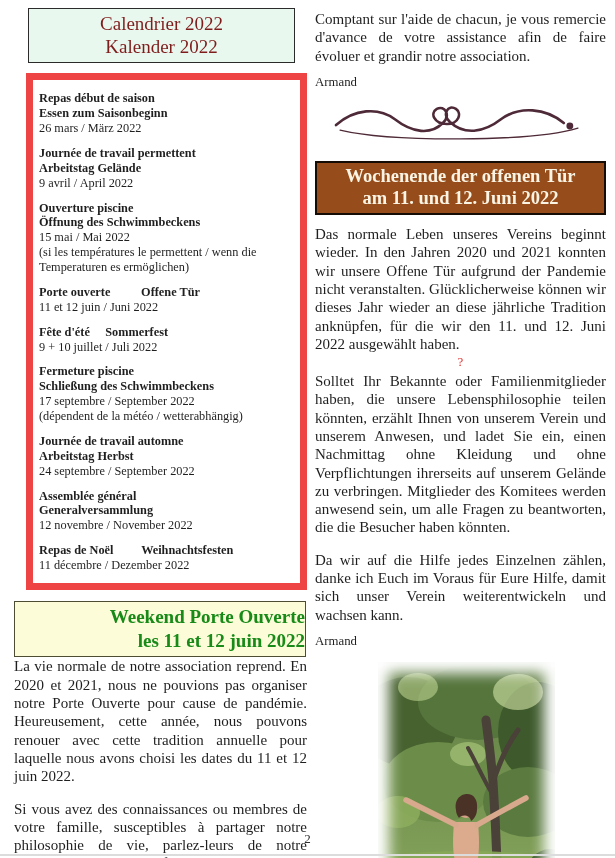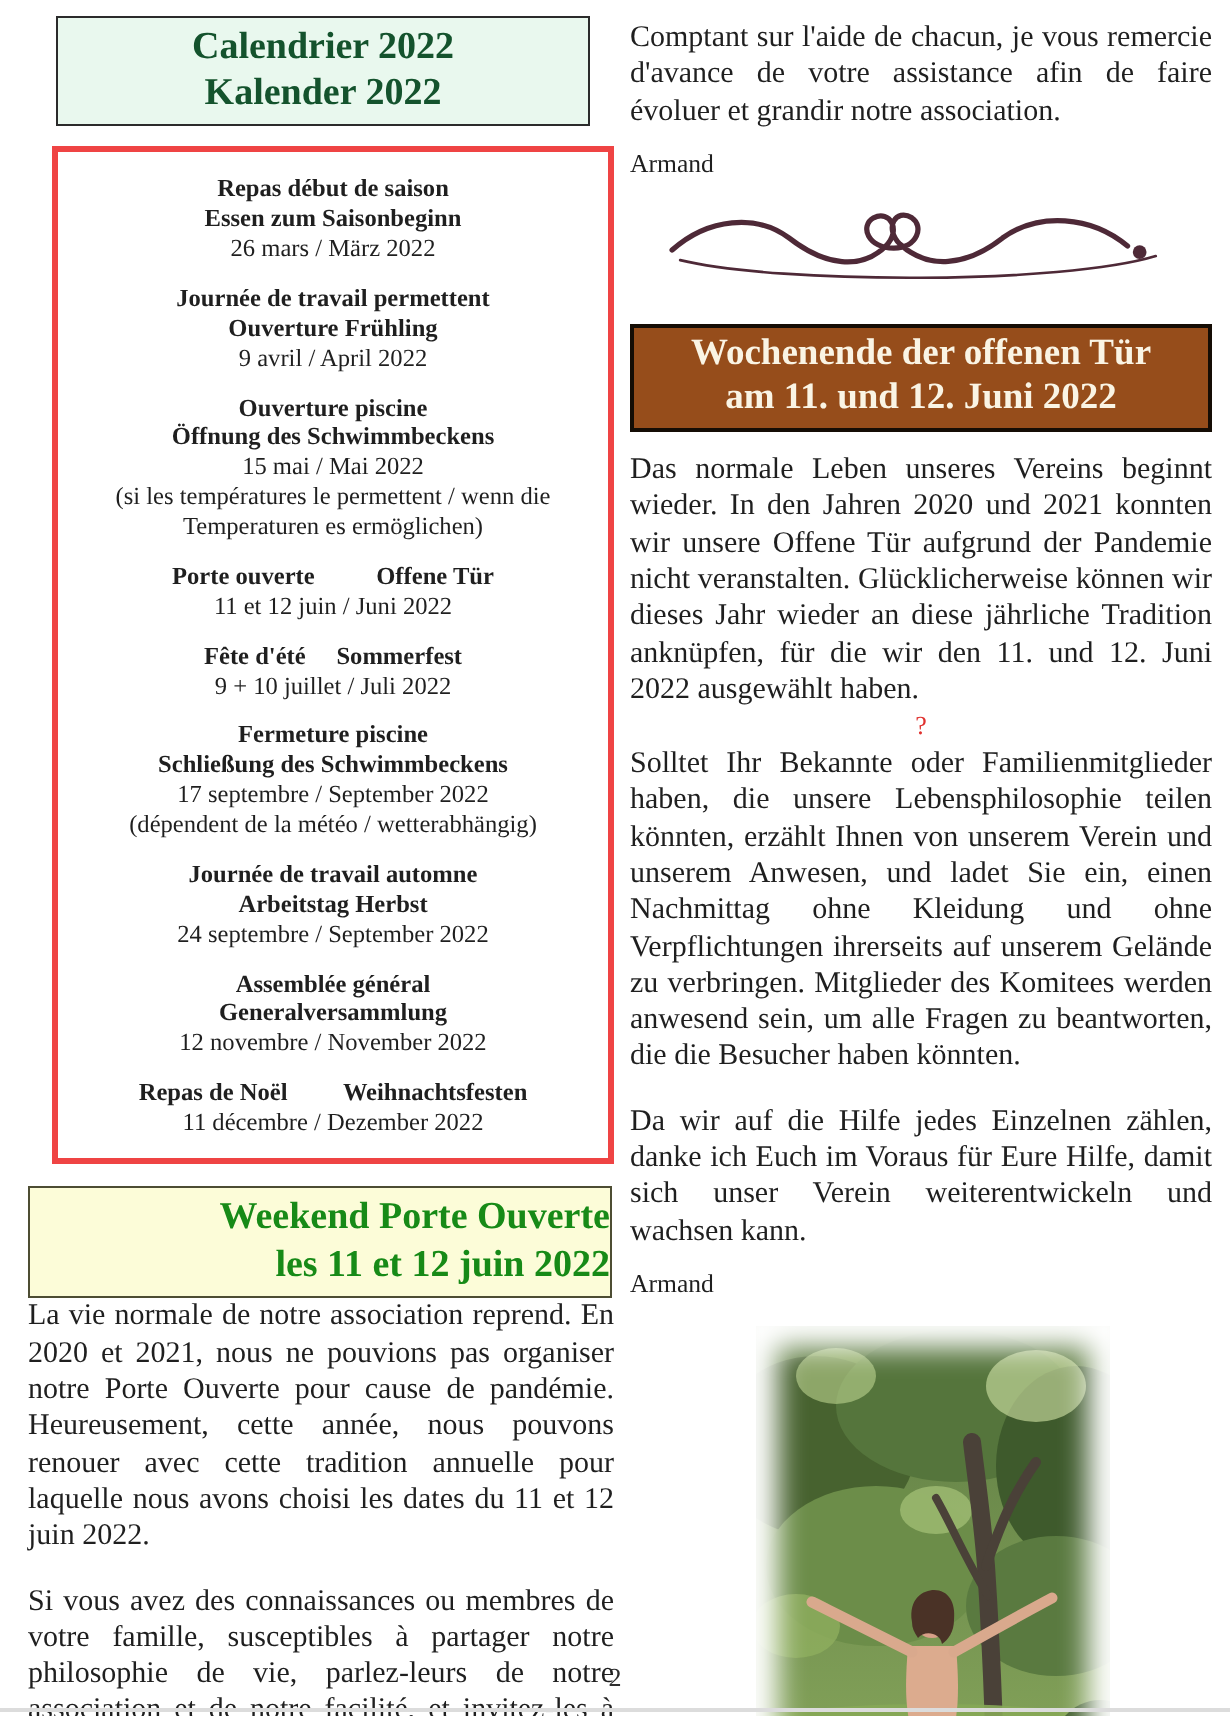--- a/index.html
+++ b/index.html
@@ -10,25 +10,25 @@
   .col{position:absolute;}
   #left-col{left:14px;top:8px;width:293px;}
   #right-col{left:315px;top:10px;width:291px;}
 
   
   .green-box{
     margin:0 12px 0 14px;background:#e9f8ee;border:1px solid #2b2b2b;
     text-align:center;padding:3px 0 4px;
   }
   .green-box .t{
-    color:#14532d;font-weight:bold;font-size:19px;line-height:1.22;
+    color:#7f1d1d;font-weight:normal;font-size:19px;line-height:1.22;
   }
   .cal-box{
-    margin:10px 0 0 12px;border:3px solid #ef4444;
-    padding:11px 6px 6px;text-align:center;
+    margin:10px 0 0 12px;border:7px solid #ef4444;
+    padding:11px 6px 6px;
   }
   .event{margin-bottom:10px;font-size:12.3px;line-height:1.21;}
   .event:last-child{margin-bottom:4px;}
   .ev-b{font-weight:bold;}
   .yellow-box{
     margin:11px 1px 0 0;background:#fcfcd8;border:1px solid #4d4d33;
     text-align:right;padding:3px 0 4px;
   }
   .yellow-box .t{color:#178a17;font-weight:bold;font-size:19px;line-height:1.25;}
   .para{
@@ -80,21 +80,21 @@
 
   <div class="cal-box">
     <div>
         <div class="event">
           <div class="ev-b">Repas début de saison</div>
           <div class="ev-b">Essen zum Saisonbeginn</div>
           <div class="ev-n">26 mars / März 2022</div>
         </div>
         <div class="event">
           <div class="ev-b">Journée de travail permettent</div>
-          <div class="ev-b">Ouverture Frühling</div>
+          <div class="ev-b">Arbeitstag Gelände</div>
           <div class="ev-n">9 avril / April 2022</div>
         </div>
         <div class="event">
           <div class="ev-b">Ouverture piscine</div>
           <div class="ev-b">Öffnung des Schwimmbeckens</div>
           <div class="ev-n">15 mai / Mai 2022</div>
           <div class="ev-n">(si les températures le permettent / wenn die Temperaturen es ermöglichen)</div>
         </div>
         <div class="event">
           <div class="ev-b">Porte ouverte&nbsp;&nbsp;&nbsp;&nbsp;&nbsp;&nbsp;&nbsp;&nbsp;&nbsp;&nbsp;Offene Tür</div>

